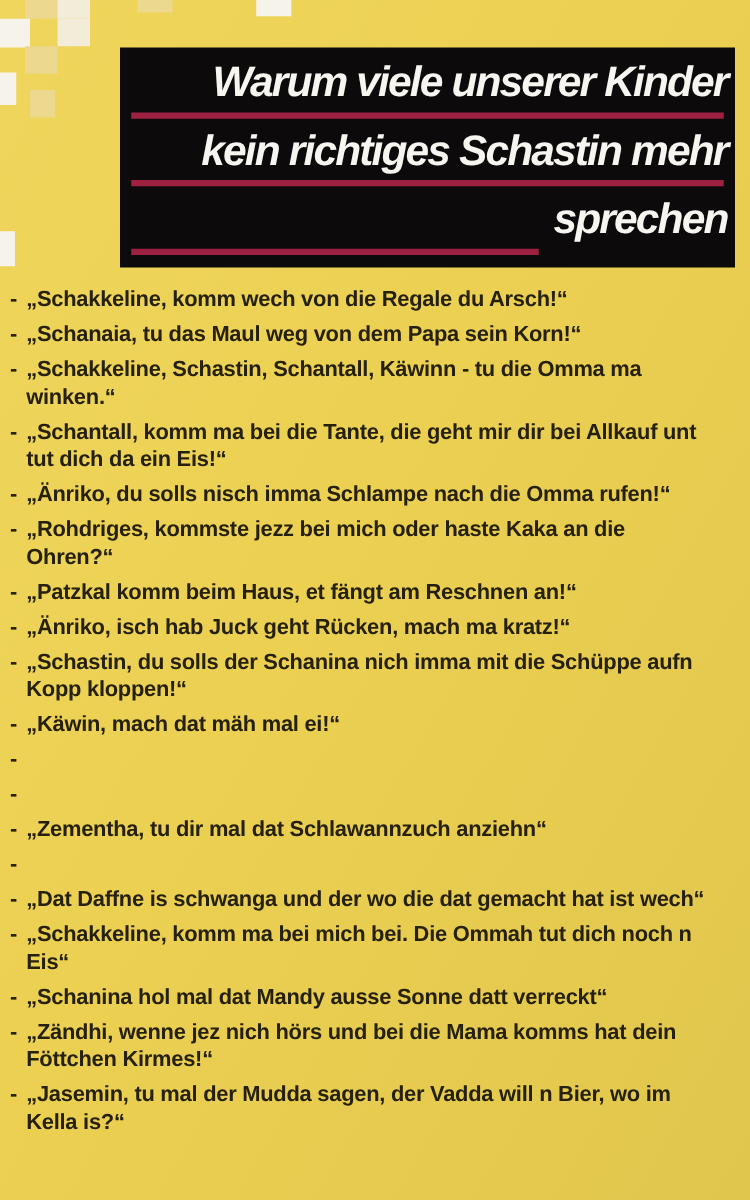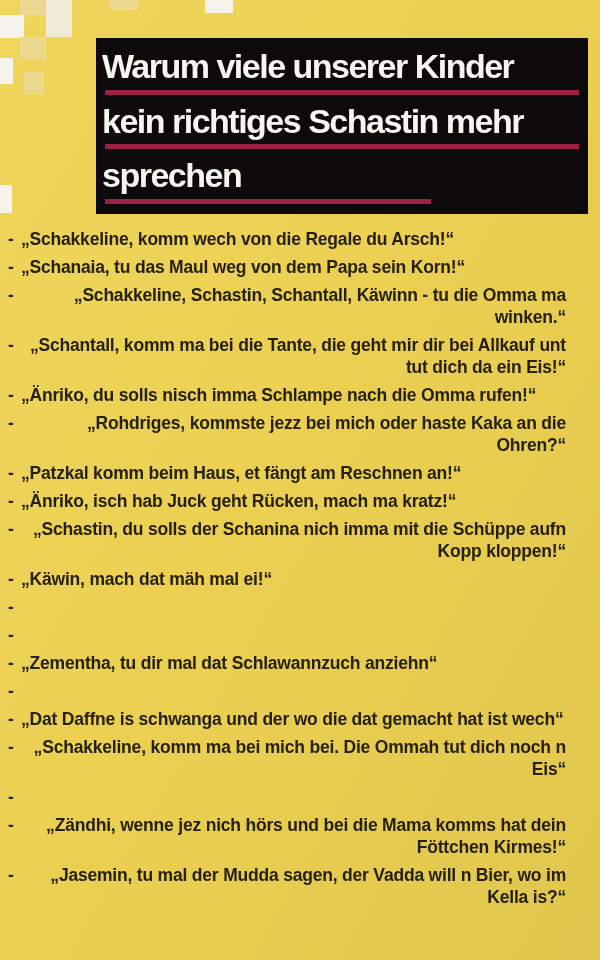--- a/index.html
+++ b/index.html
@@ -36,22 +36,23 @@
     display:flex;
     flex-direction:column;
     justify-content:space-between;
   }
   .tline{
     color:var(--title-text);
     font-size:34px;
     line-height:40px;
     font-weight:700;
     letter-spacing:-1.5px;
-    text-align:left;
+    text-align:right;
     white-space:nowrap;
+    font-style:italic;
   }
   .rule{
     height:5px;
     background:var(--accent-red);
     margin:2px 3px 4px 3px;
   }
   .rule.short{
     width:68%;
     margin-right:auto;
   }
@@ -73,21 +74,20 @@
     font-weight:700;
     letter-spacing:-0.2px;
   }
   .dash{
     flex:0 0 13px;
     text-align:left;
   }
   .qtext{
     flex:0 1 auto;
     max-width:545px;
-    text-align:right;
   }
 </style>
 </head>
 <body>
 
 <div class="sq p" style="left:20px;top:0;width:26px;height:15px;"></div>
 <div class="sq c" style="left:46px;top:0;width:26px;height:15px;"></div>
 <div class="sq p" style="left:110px;top:0;width:28px;height:10px;"></div>
 <div class="sq w" style="left:205px;top:0;width:28px;height:13px;"></div>
 <div class="sq w" style="left:0;top:15px;width:24px;height:23px;"></div>
@@ -163,20 +163,21 @@
   <li class="quote-item">
       <span class="dash">-</span>
       <span class="qtext">„Dat Daffne is schwanga und der wo die dat gemacht hat ist wech“</span>
     </li>
   <li class="quote-item">
       <span class="dash">-</span>
       <span class="qtext">„Schakkeline, komm ma bei mich bei. Die Ommah tut dich noch n Eis“</span>
     </li>
   <li class="quote-item">
       <span class="dash">-</span>
+      <span class="qtext">„Schanina hol mal dat Mandy ausse Sonne datt verreckt“</span>
     </li>
   <li class="quote-item">
       <span class="dash">-</span>
       <span class="qtext">„Zändhi, wenne jez nich hörs und bei die Mama komms hat dein Föttchen Kirmes!“</span>
     </li>
   <li class="quote-item">
       <span class="dash">-</span>
       <span class="qtext">„Jasemin, tu mal der Mudda sagen, der Vadda will n Bier, wo im Kella is?“</span>
     </li>
 </ul>

